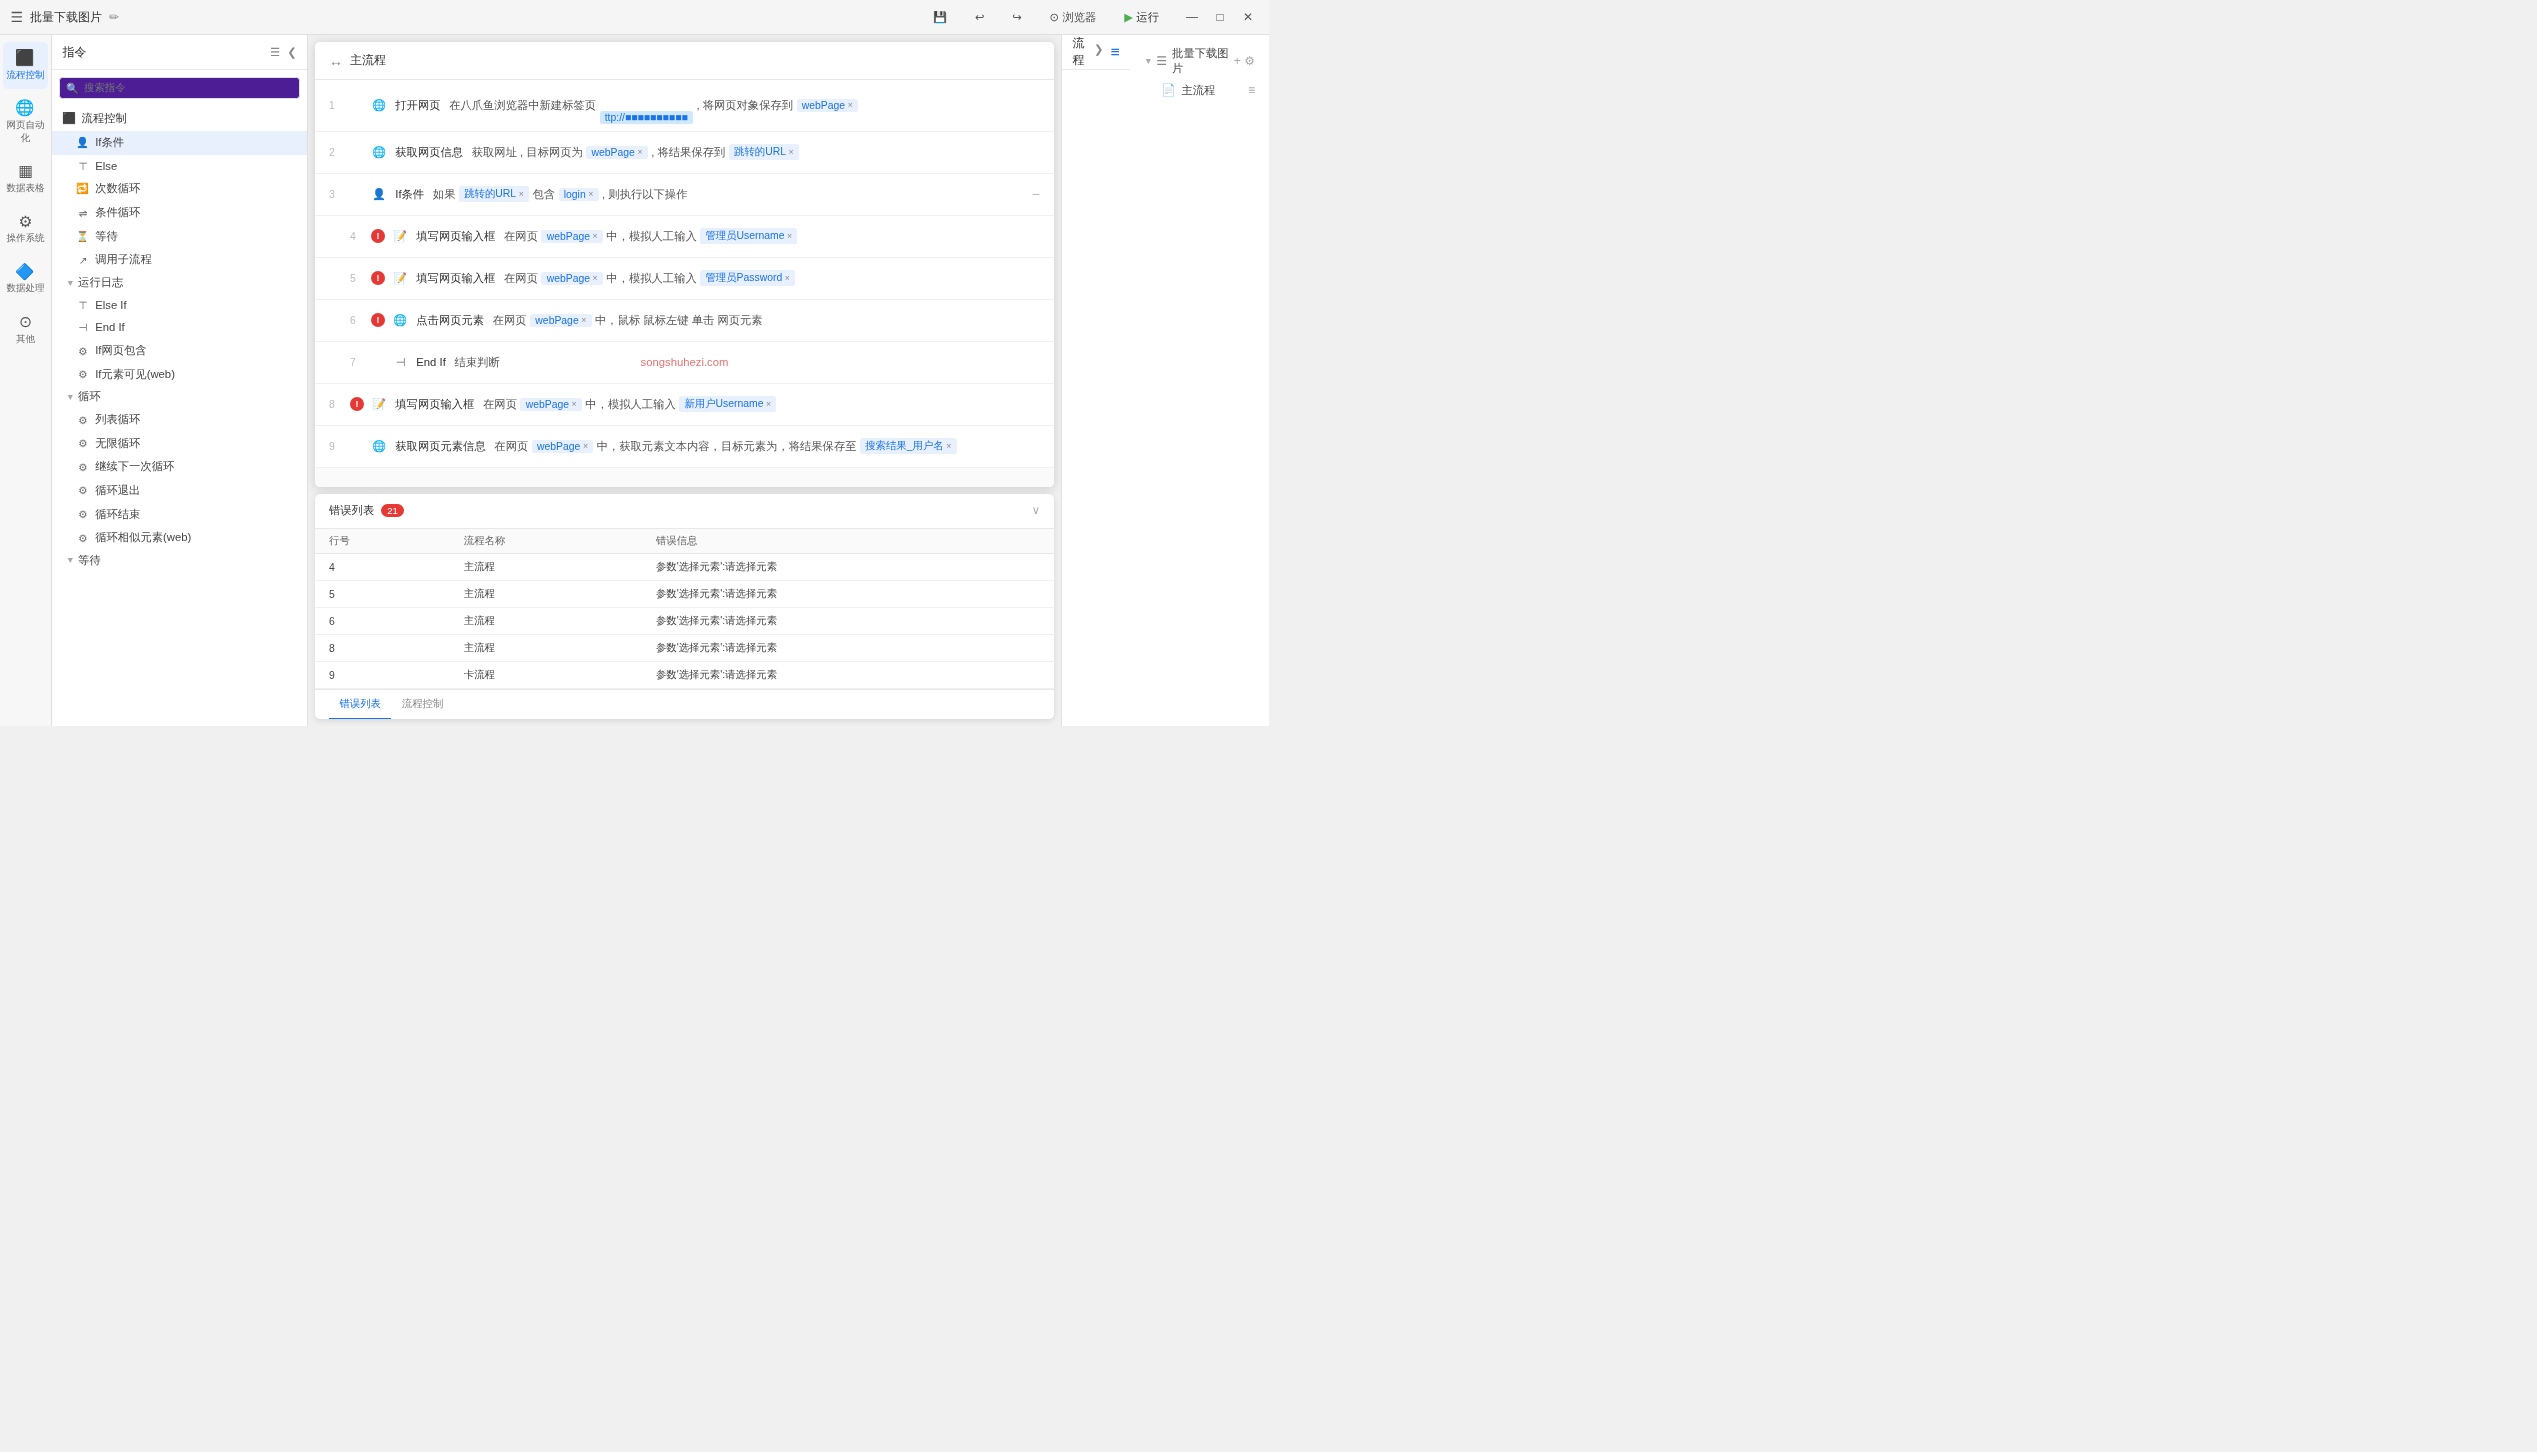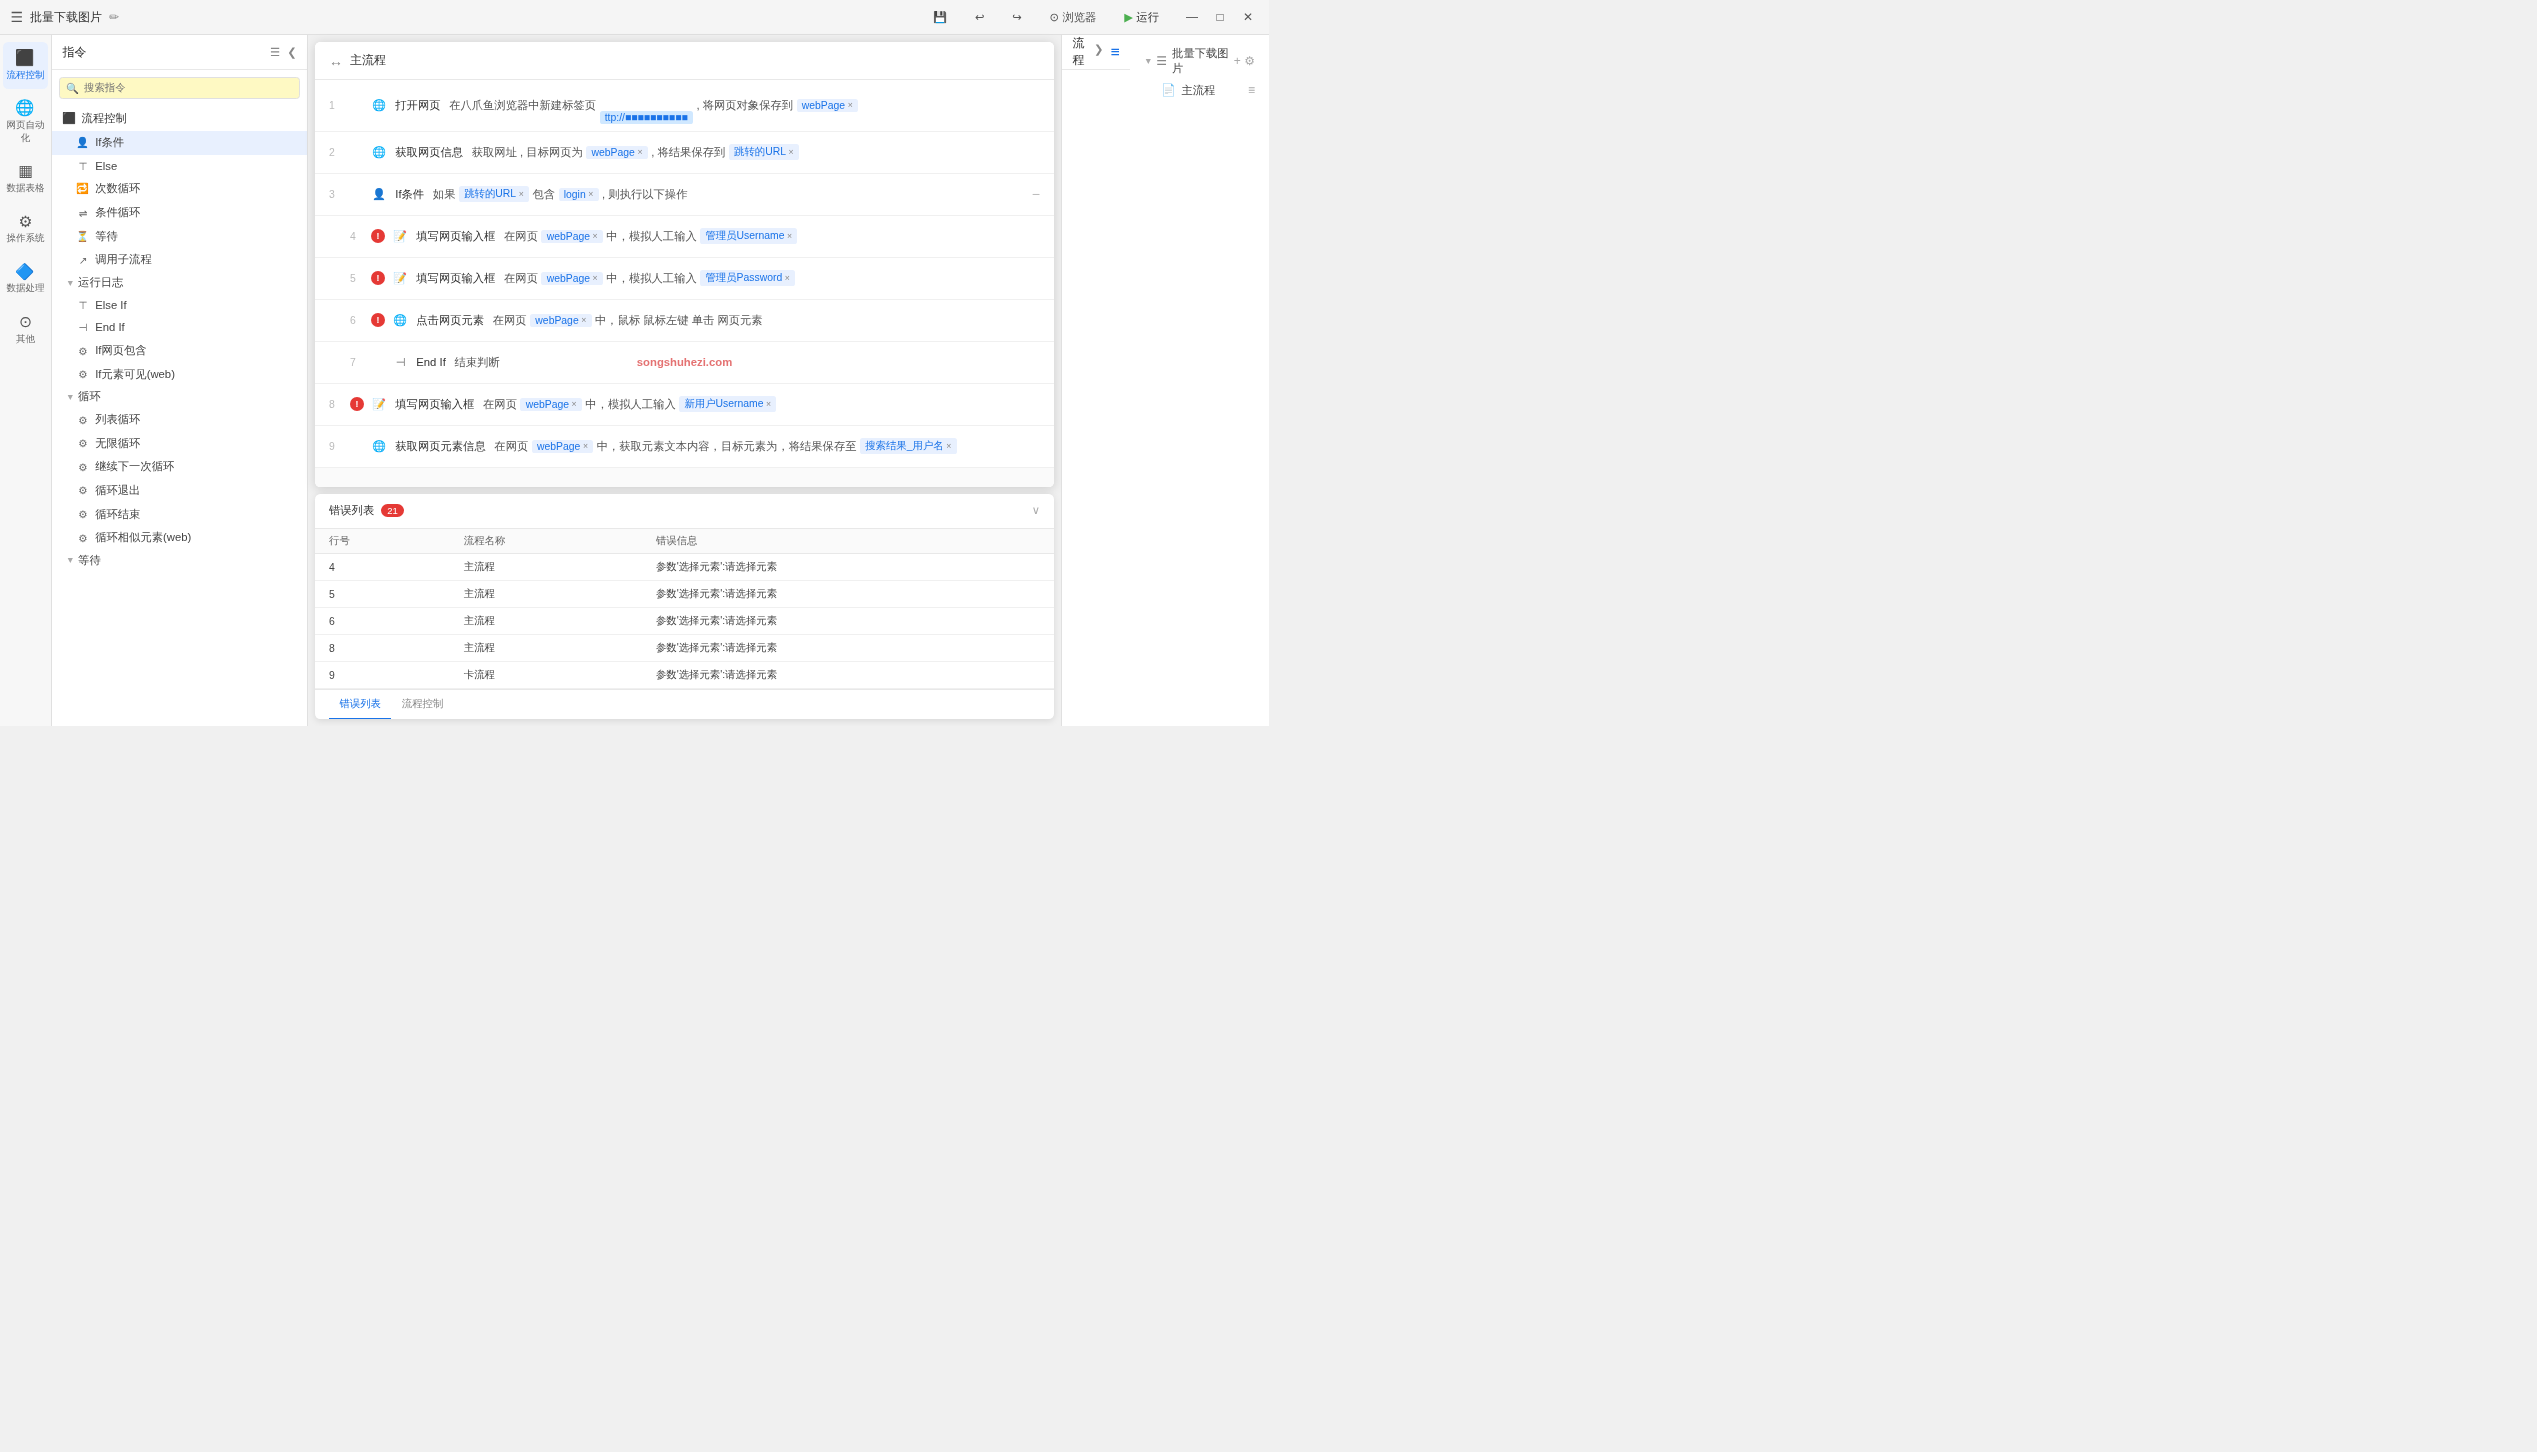--- a/index.html
+++ b/index.html
@@ -19,21 +19,21 @@
 
     
     .main-layout { display: flex; height: calc(726px - 35px); }
 
     
     .left-sidebar { width: 256px; background: #fff; border-right: 0.9px solid #e0e0e0; display: flex; flex-direction: column; }
     .left-sidebar-header { display: flex; align-items: center; justify-content: space-between; padding: 7px 10.4px; border-bottom: 0.9px solid #e8e8e8; height: 35px; }
     .left-sidebar-title { font-size: 12px; font-weight: 500; color: #333; }
     .left-sidebar-icons { display: flex; gap: 7px; color: #888; }
     .search-box { margin: 7px; position: relative; }
-    .search-box input { width: 100%; padding: 4.3px 7px 4.3px 24px; border: 0.9px solid #e0e0e0; border-radius: 3.5px; font-size: 10.4px; color: #888; background: #fef9c3; outline: none; }
+    .search-box input { width: 100%; padding: 4.3px 7px 4.3px 24px; border: 0.9px solid #e0e0e0; border-radius: 3.5px; font-size: 10.4px; color: #888; background: #4c1d95; outline: none; }
     .search-icon-left { position: absolute; left: 7px; top: 50%; transform: translateY(-50%); color: #aaa; font-size: 10.4px; }
     .sidebar-content { flex: 1; overflow-y: auto; }
     .sidebar-section { }
     .sidebar-section-header { display: flex; align-items: center; padding: 5.2px 10.4px; cursor: pointer; }
     .sidebar-section-icon { width: 14px; height: 14px; margin-right: 5.2px; display: flex; align-items: center; justify-content: center; color: #666; }
     .sidebar-section-label { font-size: 11.3px; color: #333; font-weight: 500; }
     .sidebar-item { display: flex; align-items: center; padding: 4.3px 10.4px 4.3px 24px; cursor: pointer; }
     .sidebar-item.active { background: #e8f0fe; }
     .sidebar-item-icon { width: 14px; height: 14px; margin-right: 5.2px; display: flex; align-items: center; justify-content: center; color: #666; font-size: 10.4px; }
     .sidebar-item-label { font-size: 11.3px; color: #444; }
@@ -64,21 +64,21 @@
     .flow-row-error { width: 14px; height: 14px; background: #e53935; border-radius: 50%; display: flex; align-items: center; justify-content: center; color: white; font-size: 8.7px; font-weight: bold; margin-right: 7px; flex-shrink: 0; }
     .flow-row-error-empty { width: 21px; flex-shrink: 0; }
     .flow-row-content { display: flex; align-items: center; flex-wrap: wrap; gap: 3.5px; flex: 1; font-size: 11.3px; color: #333; }
     .flow-row-icon { width: 17.3px; height: 17.3px; display: flex; align-items: center; justify-content: center; color: #666; margin-right: 3.5px; flex-shrink: 0; }
     .flow-row-action { font-weight: 500; color: #333; margin-right: 5.2px; }
     .flow-tag { background: #e8f0fe; color: #1a73e8; padding: 0.9px 5.2px; border-radius: 2.6px; font-size: 10.4px; display: inline-flex; align-items: center; gap: 2.6px; }
     .flow-tag-icon { font-size: 8.7px; color: #888; }
     .flow-text { color: #555; }
     .flow-row-minus { position: absolute; right: 14px; color: #bbb; font-size: 14px; cursor: pointer; }
     .flow-indent { padding-left: 35px; }
-    .watermark { position: absolute; left: 50%; transform: translateX(-50%); color: #e05a5a; font-size: 11.3px; font-weight: 700; opacity: 0.8; pointer-events: none; }
+    .watermark { position: absolute; left: 50%; transform: translateX(-50%); color: #e05a5a; font-size: 11.3px; font-weight: 400; opacity: 0.8; pointer-events: none; }
 
     
     .error-panel { background: #fff; margin: 0 7px 7px 7px; border-radius: 5.2px; box-shadow: 0 1.7px 7px rgba(0,0,0,0.1); }
     .error-panel-header { display: flex; align-items: center; padding: 0 14px; height: 35px; border-bottom: 0.9px solid #e8e8e8; cursor: pointer; }
     .error-panel-title { font-size: 11.3px; font-weight: 500; color: #333; }
     .error-count { background: #e53935; color: white; border-radius: 8.7px; padding: 0.9px 6px; font-size: 9.5px; margin-left: 7px; }
     .error-panel-arrow { margin-left: auto; color: #aaa; }
     .error-table { width: 100%; border-collapse: collapse; }
     .error-table th { text-align: left; padding: 5.2px 14px; font-size: 10.4px; color: #666; font-weight: 500; border-bottom: 0.9px solid #e8e8e8; background: #fafafa; }
     .error-table td { padding: 6px 14px; font-size: 10.4px; color: #444; border-bottom: 0.9px solid #f0f0f0; }

